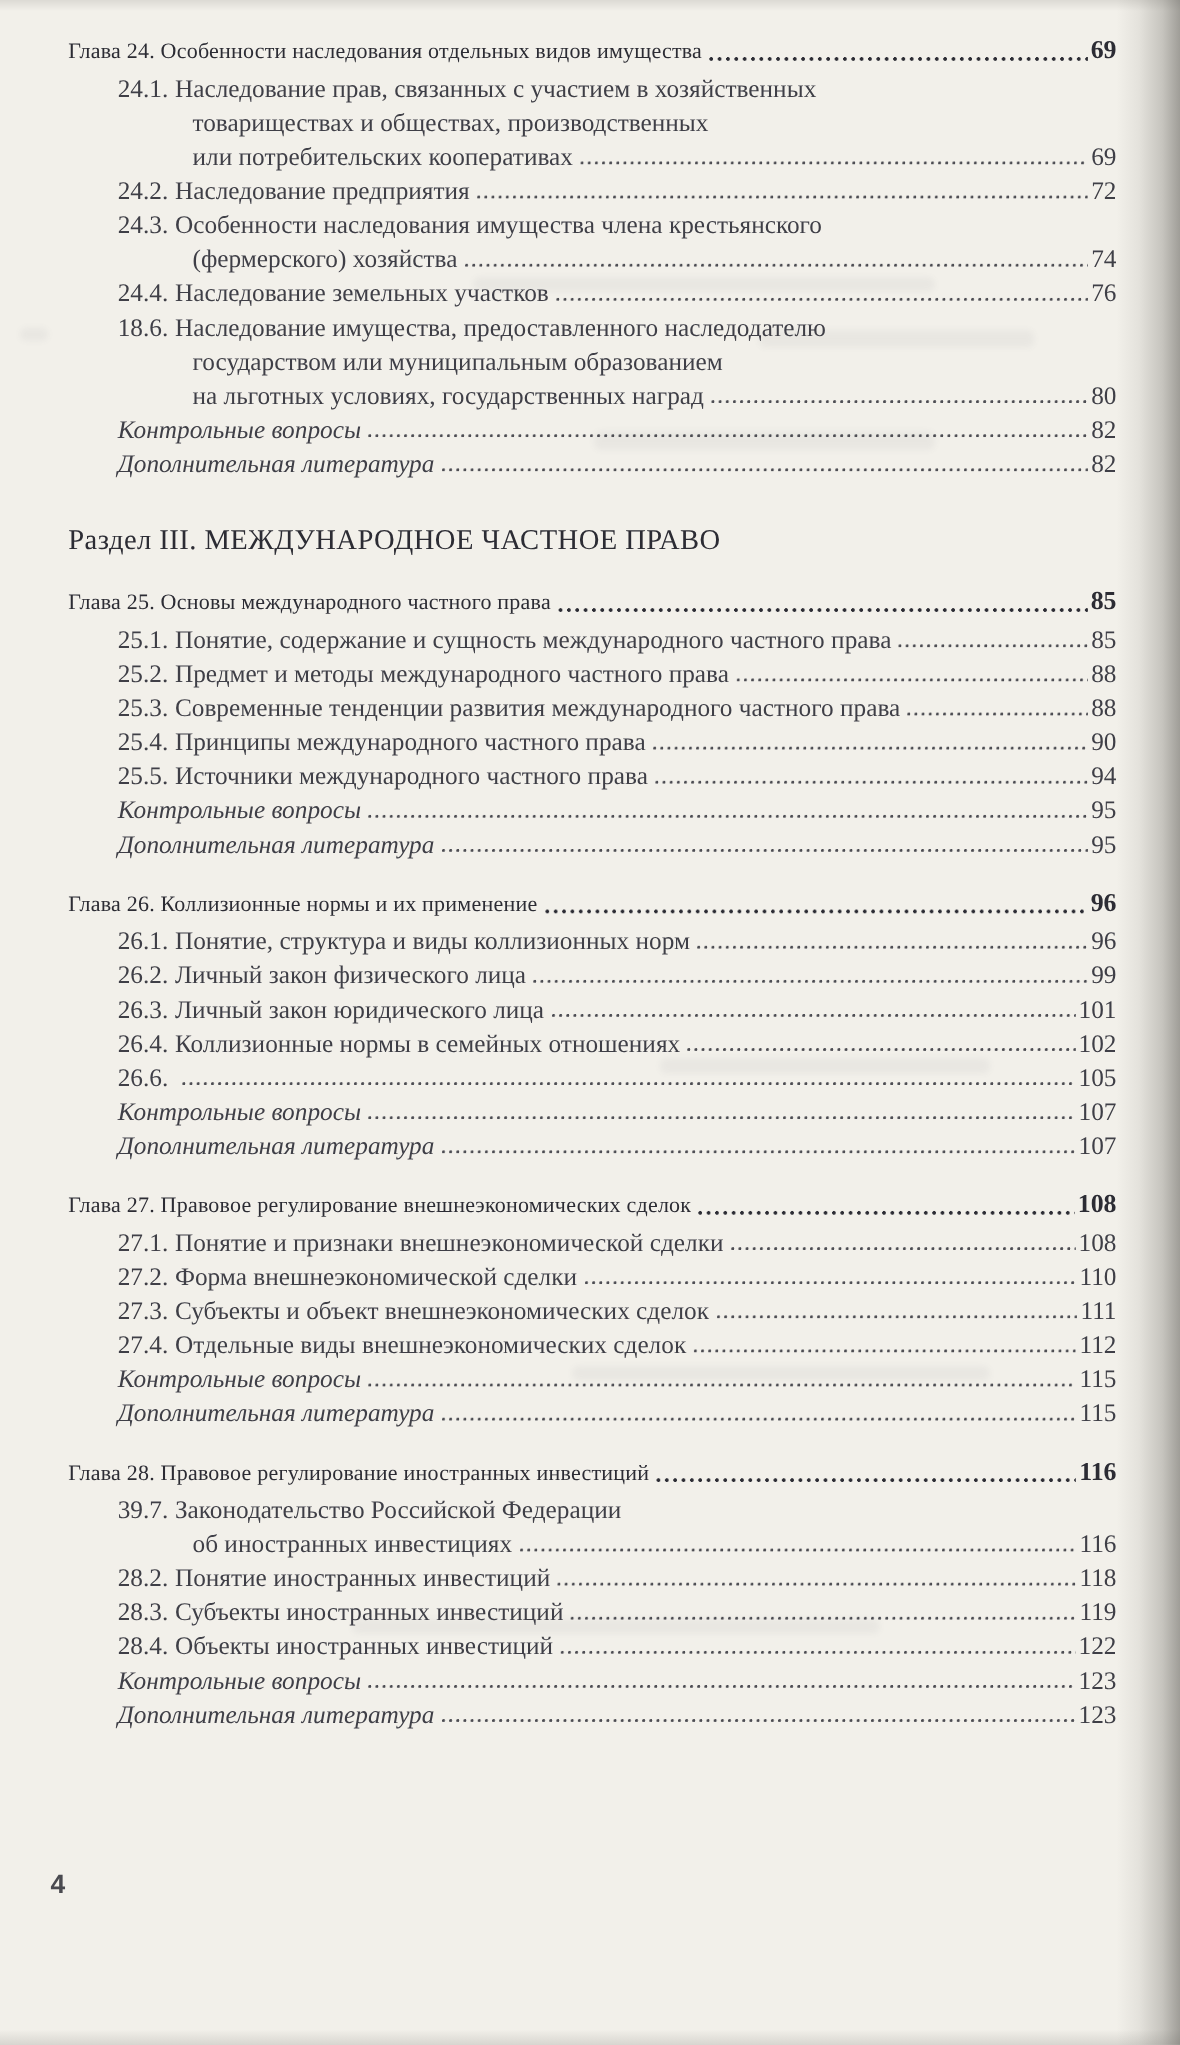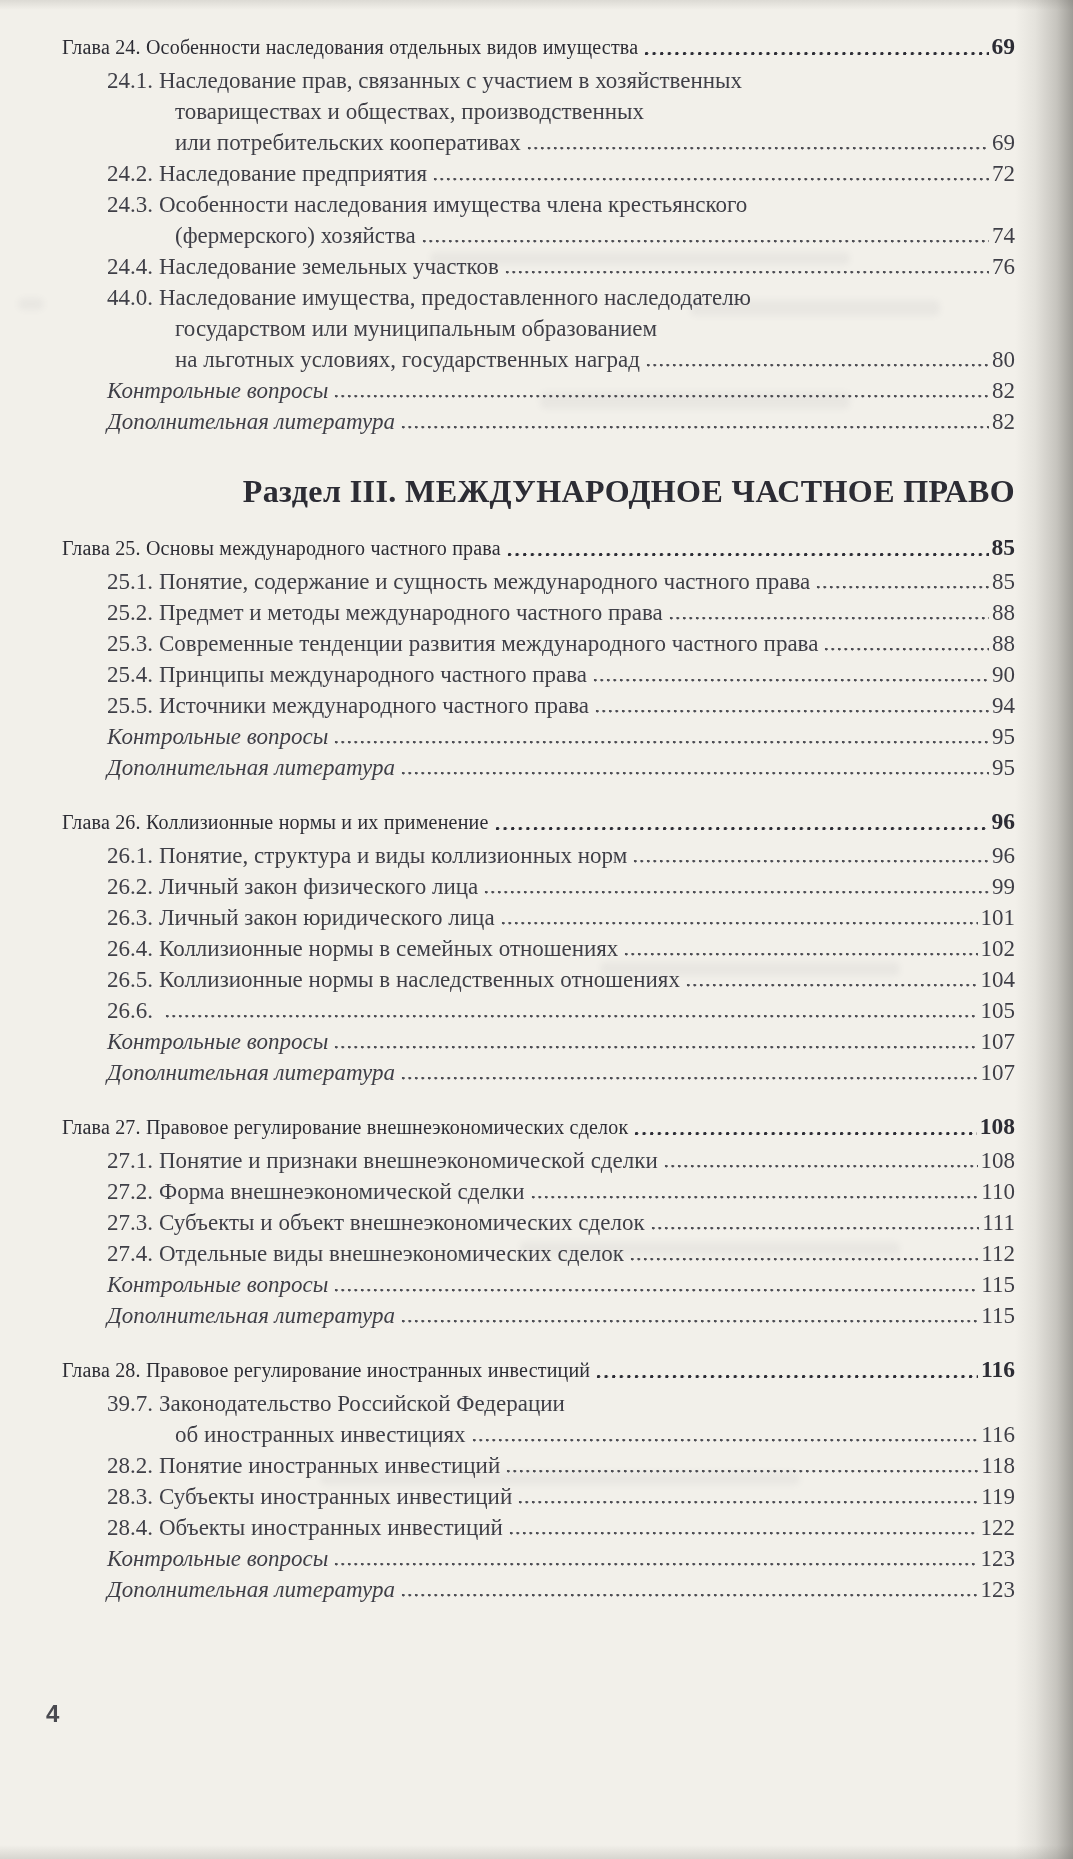--- a/index.html
+++ b/index.html
@@ -47,21 +47,21 @@
   }
   .toc-row{display:flex;align-items:baseline;line-height:31px;}
   .chapter{margin-top:20px;}
   .chapter.first{margin-top:0;}
   .chapter-head{line-height:36px;}
   .chapter-title{
     font-weight:normal;font-size:20px;color:#2c2c34;letter-spacing:0.2px;
     white-space:nowrap;
   }
   .section-heading{
-    text-align:right;font-weight:bold;font-size:32px;color:#2c2c34;
+    text-align:left;font-weight:normal;font-size:26px;color:#2c2c34;
     letter-spacing:0.4px;margin:36px 0 14px 0;line-height:36px;
   }
   .toc-item .first{padding-left:45px;align-items:flex-end;}
   .item-num{flex:0 0 52px;}
   .toc-item .cont{padding-left:113px;}
   .item-text{white-space:nowrap;}
   .toc-item.italic .item-text{font-style:italic;}
   .leader{
     flex:1 1 auto;align-self:flex-end;height:5px;
     margin:0 3px 7px 6px;
@@ -138,21 +138,21 @@
         <div class="toc-item">
           <div class="toc-row first">
             <span class="item-num">24.4.</span>
             <span class="item-text">Наследование земельных участков</span>
             <span class="leader"></span>
             <span class="page-num">76</span>
           </div>
         </div>
         <div class="toc-item">
           <div class="toc-row first">
-            <span class="item-num">44.0.</span>
+            <span class="item-num">18.6.</span>
             <span class="item-text">Наследование имущества, предоставленного наследодателю</span>
           </div>
           <div class="toc-row cont">
             <span class="item-text">государством или муниципальным образованием</span>
           </div>
           <div class="toc-row cont">
             <span class="item-text">на льготных условиях, государственных наград</span>
             <span class="leader"></span>
             <span class="page-num">80</span>
           </div>
@@ -267,28 +267,20 @@
         <div class="toc-item">
           <div class="toc-row first">
             <span class="item-num">26.4.</span>
             <span class="item-text">Коллизионные нормы в семейных отношениях</span>
             <span class="leader"></span>
             <span class="page-num">102</span>
           </div>
         </div>
         <div class="toc-item">
           <div class="toc-row first">
-            <span class="item-num">26.5.</span>
-            <span class="item-text">Коллизионные нормы в наследственных отношениях</span>
-            <span class="leader"></span>
-            <span class="page-num">104</span>
-          </div>
-        </div>
-        <div class="toc-item">
-          <div class="toc-row first">
             <span class="item-num">26.6.</span>
             <span class="leader"></span>
             <span class="page-num">105</span>
           </div>
         </div>
         <div class="toc-item italic">
           <div class="toc-row first">
             <span class="item-text">Контрольные вопросы</span>
             <span class="leader"></span>
             <span class="page-num">107</span>

